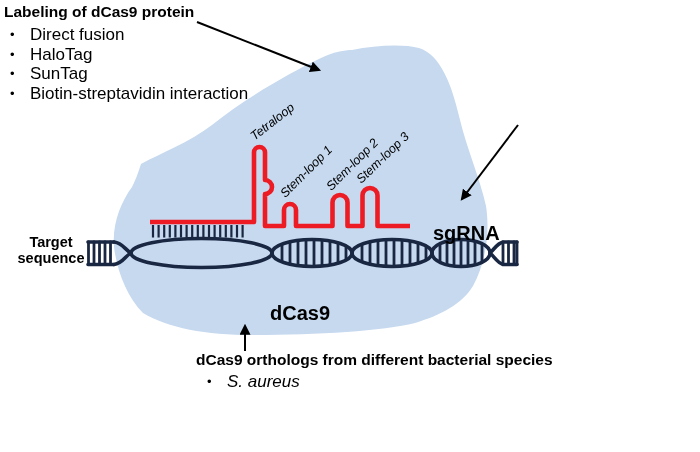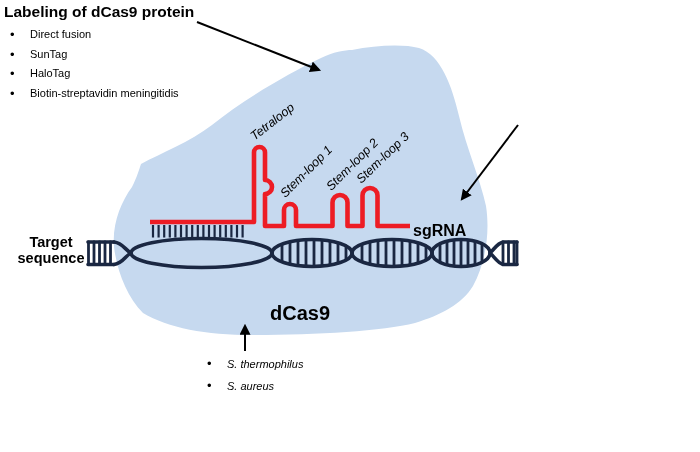--- a/index.html
+++ b/index.html
@@ -2,21 +2,21 @@
 <html><head>
 <meta charset="utf-8">
 <style>
   html,body{margin:0;padding:0;background:#fff;}
   .fig{position:relative;width:700px;height:452px;background:#ffffff;overflow:hidden;
        font-family:"Liberation Sans",sans-serif;color:#000;border-radius:18px;}
   .fig svg{position:absolute;left:0;top:0;}
   .block{position:absolute;}
   .h{font-weight:bold;font-size:15.5px;line-height:18px;white-space:nowrap;}
   .list{margin-top:4px;}
-  .li{position:relative;font-size:11px;line-height:19.5px;padding-left:26px;}
+  .li{position:relative;font-size:17px;line-height:19.5px;padding-left:26px;}
   .li::before{content:"\2022";position:absolute;left:6px;font-size:13px;}
   .tr-block .li{line-height:20px;width:132px;padding-left:24px;}
   .tr-block .li::before{left:4px;}
   .bl-list .li{font-style:italic;line-height:22px;padding-left:21px;}
   .bl-list .li::before{font-style:normal;left:1px;}
   .lab{position:absolute;font-weight:bold;white-space:nowrap;}
   .rlabel{position:absolute;height:15px;line-height:15px;font-size:12.5px;font-style:italic;
           white-space:nowrap;transform-origin:0 100%;}
   .rot38{transform:rotate(-38deg);}
   .rot44{transform:rotate(-44deg);}
@@ -93,38 +93,38 @@
 
     <line x1="197" y1="22" x2="319" y2="70" stroke="#000" stroke-width="2" marker-end="url(#ah)"></line>
     <line x1="518" y1="125" x2="462" y2="199" stroke="#000" stroke-width="2" marker-end="url(#ah)"></line>
     <line x1="245" y1="351" x2="245" y2="326" stroke="#000" stroke-width="2" marker-end="url(#ah)"></line>
   </svg>
 
   <div class="block" style="left:4px;top:3px;">
     <div class="h">Labeling of dCas9 protein</div>
     <div class="list">
       <div class="li">Direct fusion</div>
+      <div class="li">HaloTag</div>
       <div class="li">SunTag</div>
-      <div class="li">HaloTag</div>
-      <div class="li">Biotin-streptavidin meningitidis</div>
+      <div class="li">Biotin-streptavidin interaction</div>
     </div>
   </div>
 
   <div class="block tr-block" style="left:516px;top:30px;">
   </div>
 
   <div class="block" style="left:196px;top:351px;">
+    <div class="h">dCas9 orthologs from different bacterial species</div>
     <div class="list bl-list" style="margin-left:10px;margin-top:2px;">
-      <div class="li">S. thermophilus</div>
       <div class="li">S. aureus</div>
     </div>
   </div>
 
   <div class="lab" style="left:1px;top:234px;width:100px;text-align:center;font-size:14.5px;line-height:16px;white-space:normal;">Target sequence</div>
-  <div class="lab" style="left:413px;top:222px;font-size:16px;">sgRNA</div>
+  <div class="lab" style="left:433px;top:222px;font-size:20px;">sgRNA</div>
   <div class="lab" style="left:270px;top:302px;font-size:20px;">dCas9</div>
 
   <div class="rlabel rot38" style="left:257px;top:129px;">Tetraloop</div>
   <div class="rlabel rot45" style="left:288px;top:186px;">Stem-loop 1</div>
   <div class="rlabel rot45" style="left:334px;top:179px;">Stem-loop 2</div>
   <div class="rlabel rot44" style="left:364px;top:172px;">Stem-loop 3</div>
 
 </div>
 
 </body></html>

